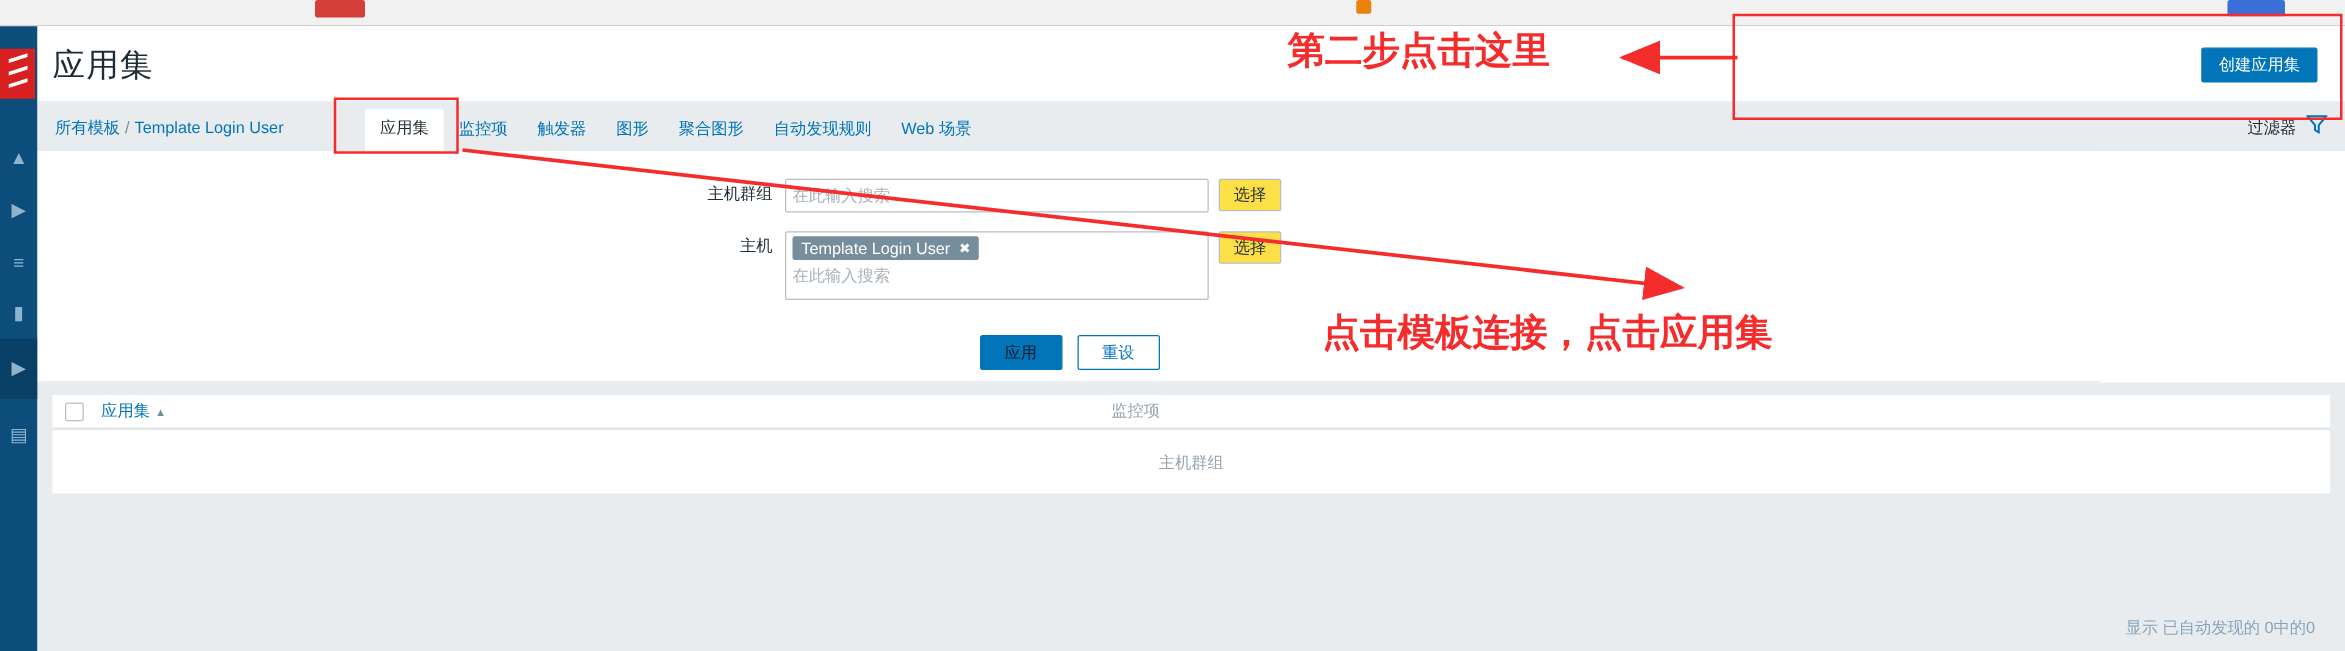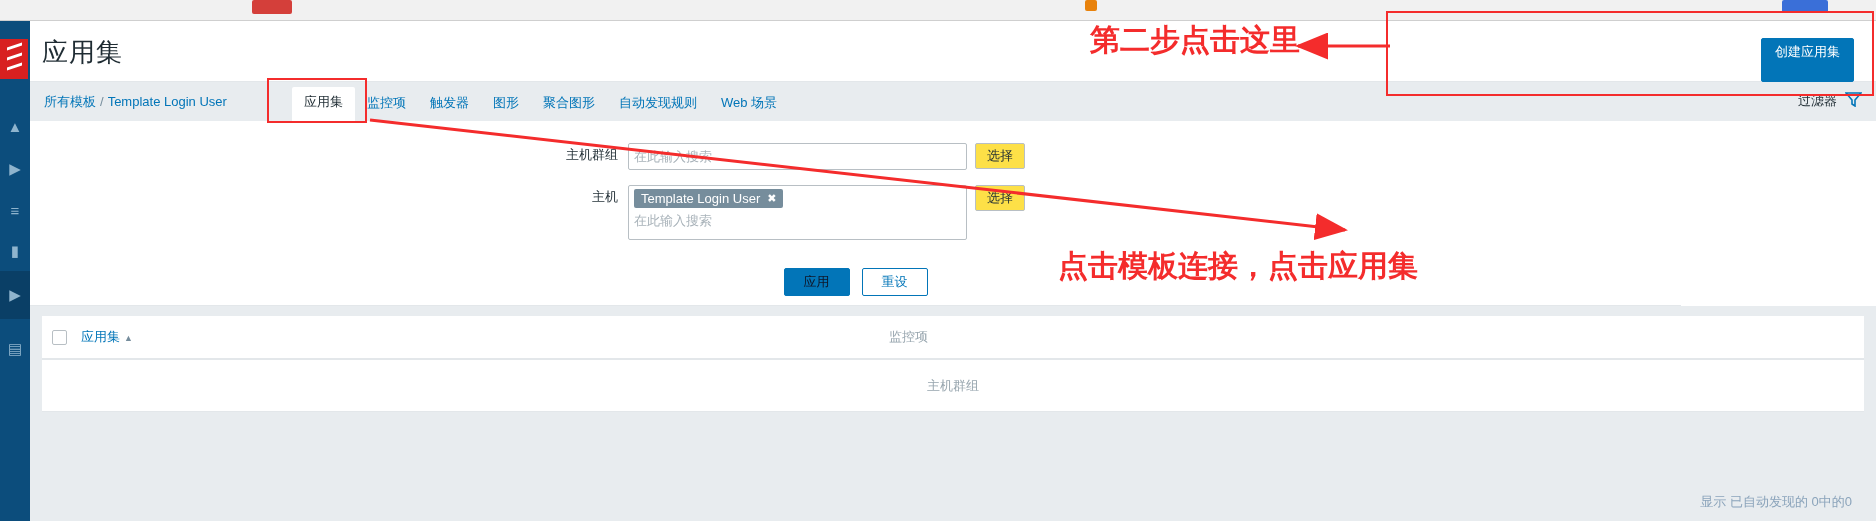--- a/index.html
+++ b/index.html
@@ -73,21 +73,21 @@
     background: #ffffff;
     border-bottom: 1px solid #e3e7ea;
   }
   #page-title {
     position: absolute; left: 12px; top: 14px;
     font-size: 26px; color: #1f2c33;
     letter-spacing: 1px;
   }
   #create-button {
     position: absolute; right: 22px; top: 17px;
-    height: 44px; padding: 0 13px;
+    height: 28px; padding: 0 13px;
     background: #0275b8; color: #ffffff;
     border: 1px solid #0275b8; border-radius: 2px;
     font-size: 13px; line-height: 26px;
     cursor: pointer;
   }
 
   
   #tabbar {
     position: absolute; left: 30px; top: 82px;
     width: 1846px; height: 39px;
@@ -188,21 +188,21 @@
   
   #results {
     position: absolute; left: 30px; top: 306px;
     width: 1846px; height: 215px;
     background: #e8ecef;
     padding: 10px 12px 0 12px;
   }
   #table-card { background: #ffffff; width: 100%; }
   #table-head {
     display: flex; align-items: center;
-    height: 44px;
+    height: 28px;
     border-bottom: 2px solid #e3e7ea;
     padding: 0 10px;
   }
   #select-all {
     width: 15px; height: 15px;
     border: 1px solid #b8bfc4; border-radius: 2px;
     background: #ffffff; margin-right: 14px;
     cursor: pointer;
   }
   #th-appset {
@@ -233,21 +233,21 @@
   }
 
   
   .anno-text {
     position: absolute;
     color: #f42c2c;
     font-size: 30px;
     font-weight: bold;
     white-space: nowrap;
   }
-  #anno-step2 { left: 1090px; top: 20px; }
+  #anno-step2 { left: 1030px; top: 20px; }
   #anno-step1 { left: 1058px; top: 246px; }
   .anno-box {
     position: absolute;
     border: 2px solid #f42c2c;
     pointer-events: none;
   }
   #box-tab { left: 267px; top: 78px; width: 100px; height: 45px; }
   #box-create { left: 1386px; top: 11px; width: 488px; height: 85px; }
   #anno-svg {
     position: absolute; left: 0; top: 0;

